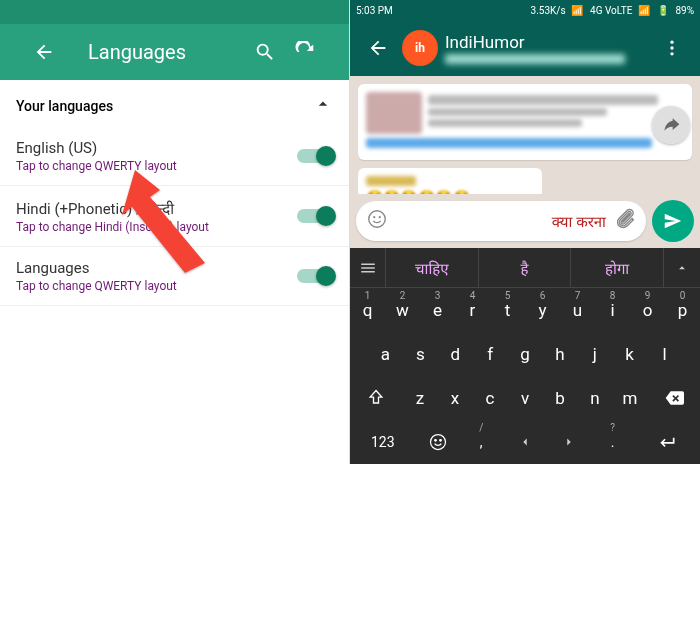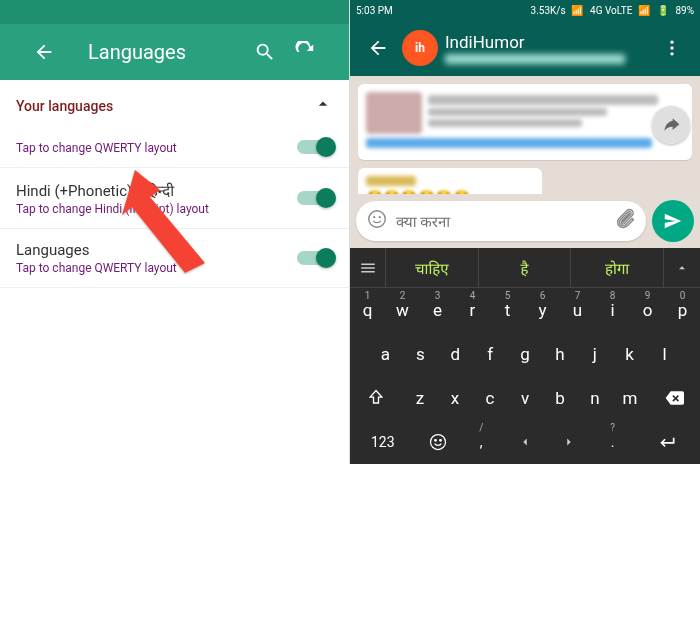--- a/index.html
+++ b/index.html
@@ -7,21 +7,21 @@
   .panel { height: 464px; position: relative; overflow: hidden; }
   .left { width: 350px; background: #fff; border-right: 1px solid #ddd; }
   .right { width: 350px; background: #e5ddd5; display: flex; flex-direction: column; }
 
   
   .l-status { height: 24px; background: #1e8e6e; }
   .l-appbar { height: 56px; background: #2aa17e; display: flex; align-items: center; padding: 0 24px; color: #fff; }
   .l-appbar .title { font-size: 20px; font-weight: 400; margin-left: 24px; flex: 1; }
   .l-appbar svg { fill: #fff; }
   .icon-btn { width: 40px; height: 40px; display: flex; align-items: center; justify-content: center; cursor: pointer; }
-  .section-head { display: flex; align-items: center; justify-content: space-between; padding: 14px 16px 10px; color: #7f1d1d; font-size: 14px; font-weight: 500; }
+  .section-head { display: flex; align-items: center; justify-content: space-between; padding: 14px 16px 10px; color: #000000; font-size: 14px; font-weight: 500; }
   .lang-row { padding: 12px 16px; display: flex; align-items: center; border-bottom: 1px solid #eee; }
   .lang-row .txt { flex: 1; }
   .lang-row .name { font-size: 15px; color: #333; }
   .lang-row .sub { font-size: 12px; color: #701a75; margin-top: 2px; }
   .toggle { width: 36px; height: 14px; background: #a5d6c7; border-radius: 7px; position: relative; cursor: pointer; }
   .toggle::after { content:''; position:absolute; right:-3px; top:-3px; width:20px; height:20px; background:#0b7d5c; border-radius:50%; box-shadow:0 1px 3px rgba(0,0,0,.3); }
   .arrow-annot { position:absolute; left:50px; top:135px; pointer-events:none; }
 
   
   .r-status { height: 20px; background: #075e54; color:#fff; font-size:10px; display:flex; align-items:center; justify-content:space-between; padding:0 6px; }
@@ -32,27 +32,27 @@
   .r-appbar .ctitle .csub { filter: blur(3px); font-size:11px; color:#cfe; margin-top:2px; width:180px; height:10px; background:#9fddd0; border-radius:2px; }
   .chat-body { flex:1; background:#e5ddd5; position:relative; padding:8px; overflow:hidden; }
   .bubble { background:#fff; border-radius:6px; padding:8px; margin-bottom:8px; box-shadow:0 1px 1px rgba(0,0,0,.1); }
   .blur-line { background:#bbb; border-radius:3px; margin:3px 0; filter:blur(2px); }
   .link-line { background:#5da9e9; height:10px; border-radius:3px; filter:blur(2px); margin:4px 0; }
   .yellow-line { background:#d8b955; height:10px; width:50px; border-radius:3px; filter:blur(2px); margin-bottom:3px;}
   .emoji-line { font-size:14px; filter:blur(1px); }
   .fab { position:absolute; right:10px; width:38px; height:38px; border-radius:50%; background:rgba(220,220,220,.9); display:flex; align-items:center; justify-content:center; box-shadow:0 1px 3px rgba(0,0,0,.3); }
   .input-row { display:flex; align-items:center; gap:6px; padding:6px; background:#e5ddd5; }
   .input-pill { flex:1; background:#fff; border-radius:20px; height:40px; display:flex; align-items:center; padding:0 10px; box-shadow:0 1px 2px rgba(0,0,0,.15);}
-  .input-pill .msg { flex:1; font-size:15px; color:#737373; margin:0 8px; }
+  .input-pill .msg { flex:1; font-size:15px; color:#b91c1c; margin:0 8px;text-align:right; }
   .send-btn { width:42px; height:42px; border-radius:50%; background:#00a884; display:flex; align-items:center; justify-content:center; }
 
   
   .keyboard { background:#2b2b2b; color:#fff; }
   .suggestion-row { display:flex; height:40px; border-bottom:1px solid #444; }
-  .sugg { flex:1; display:flex; align-items:center; justify-content:center; font-size:15px; color:#bef264; border-right:1px solid #444; }
+  .sugg { flex:1; display:flex; align-items:center; justify-content:center; font-size:15px; color:#f0abfc; border-right:1px solid #444; }
   .sugg:last-child { border-right:none; }
   .sugg-menu { width:36px; flex:none; }
   .key-row { display:flex; }
   .key { flex:1; height:44px; display:flex; flex-direction:column; align-items:center; justify-content:center; color:#fff; font-size:17px; position:relative; }
   .key .num { position:absolute; top:2px; font-size:10px; color:#aaa; }
   .key-wide { flex:1.5; }
   .bottom-row .key { font-size:14px; }
   .space { flex:3; font-size:12px; color:#aaa; }
 </style>
 </head>
@@ -83,20 +83,21 @@
     <span>Your languages</span>
     <span>
       <svg width="20" height="20" viewBox="0 0 24 24" fill="#333">
           <path d="M7 14l5-5 5 5z"></path>
         </svg>
     </span>
   </div>
 
   <div class="lang-row">
     <div class="txt">
+      <div class="name">English (US)</div>
       <div class="sub">Tap to change QWERTY layout</div>
     </div>
     <div class="toggle"></div>
   </div>
   <div class="lang-row">
     <div class="txt">
       <div class="name">Hindi (+Phonetic) / हिन्दी</div>
       <div class="sub">Tap to change Hindi (Inscript) layout</div>
     </div>
     <div class="toggle"></div>

